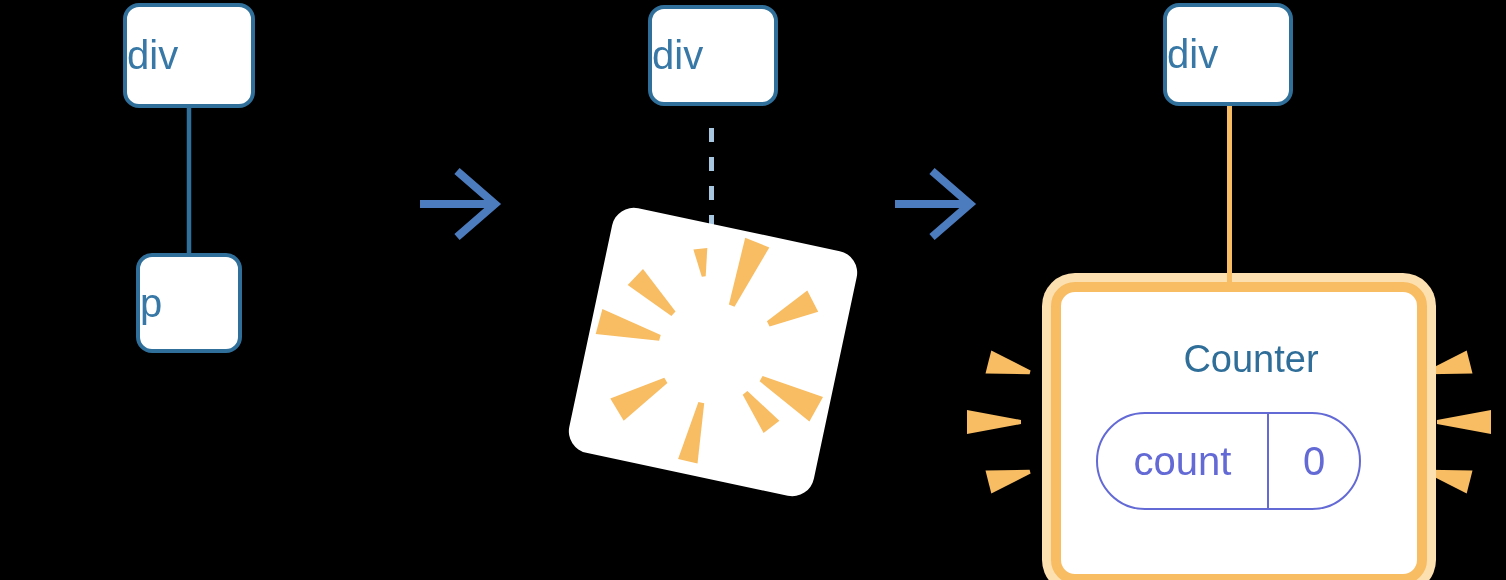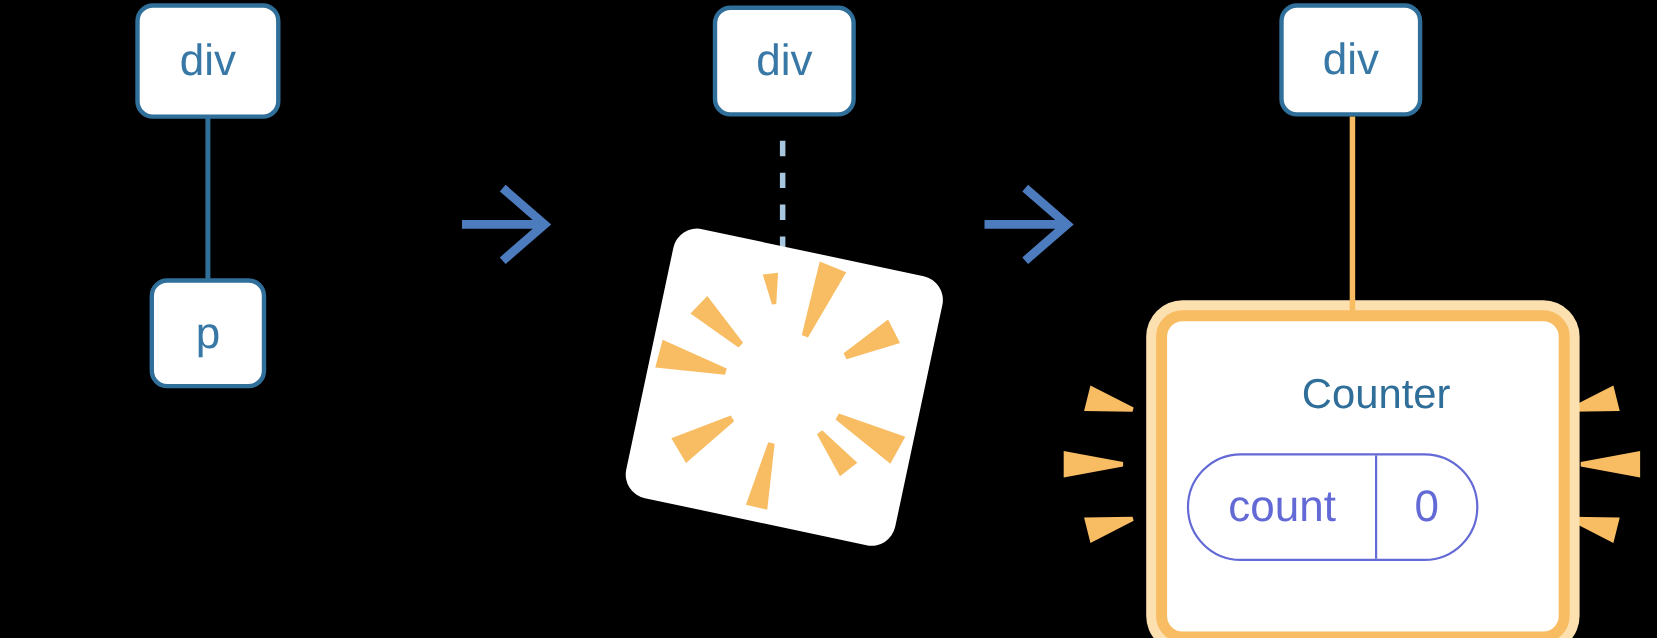--- a/index.html
+++ b/index.html
@@ -9,21 +9,21 @@
     background:#000;
     overflow:hidden;
     font-family:"Liberation Sans", sans-serif;
   }
   svg.decor{position:absolute;left:0;top:0;z-index:1;}
   .node{
     position:absolute;
     background:#fff;
     border:4px solid #2F6F9A;
     border-radius:16px;
-    display:flex;align-items:center;justify-content:center;
+    display:flex;align-items:center;justify-content:flex-start;
     color:#3878A6;
     font-size:40px;
     z-index:2;
     box-sizing:border-box;
   }
   .connector-orange{
     position:absolute;
     left:1227px;top:106px;
     width:5px;height:181px;
     background:#F8BC62;
@@ -42,21 +42,21 @@
   }
   .counter-title{
     margin-top:46px;
     text-align:center;
     font-size:38px;
     color:#2F6E99;
     margin-left:24px;
   }
   .state-pill{
     position:absolute;
-    left:18px;top:120px;
+    left:35px;top:120px;
     width:265px;height:98px;
     border:2px solid #636AD5;
     border-radius:49px;
     display:flex;
     box-sizing:border-box;
     color:#636AD5;
     font-size:40px;
     background:#fff;
   }
   .state-pill .cell-name{

